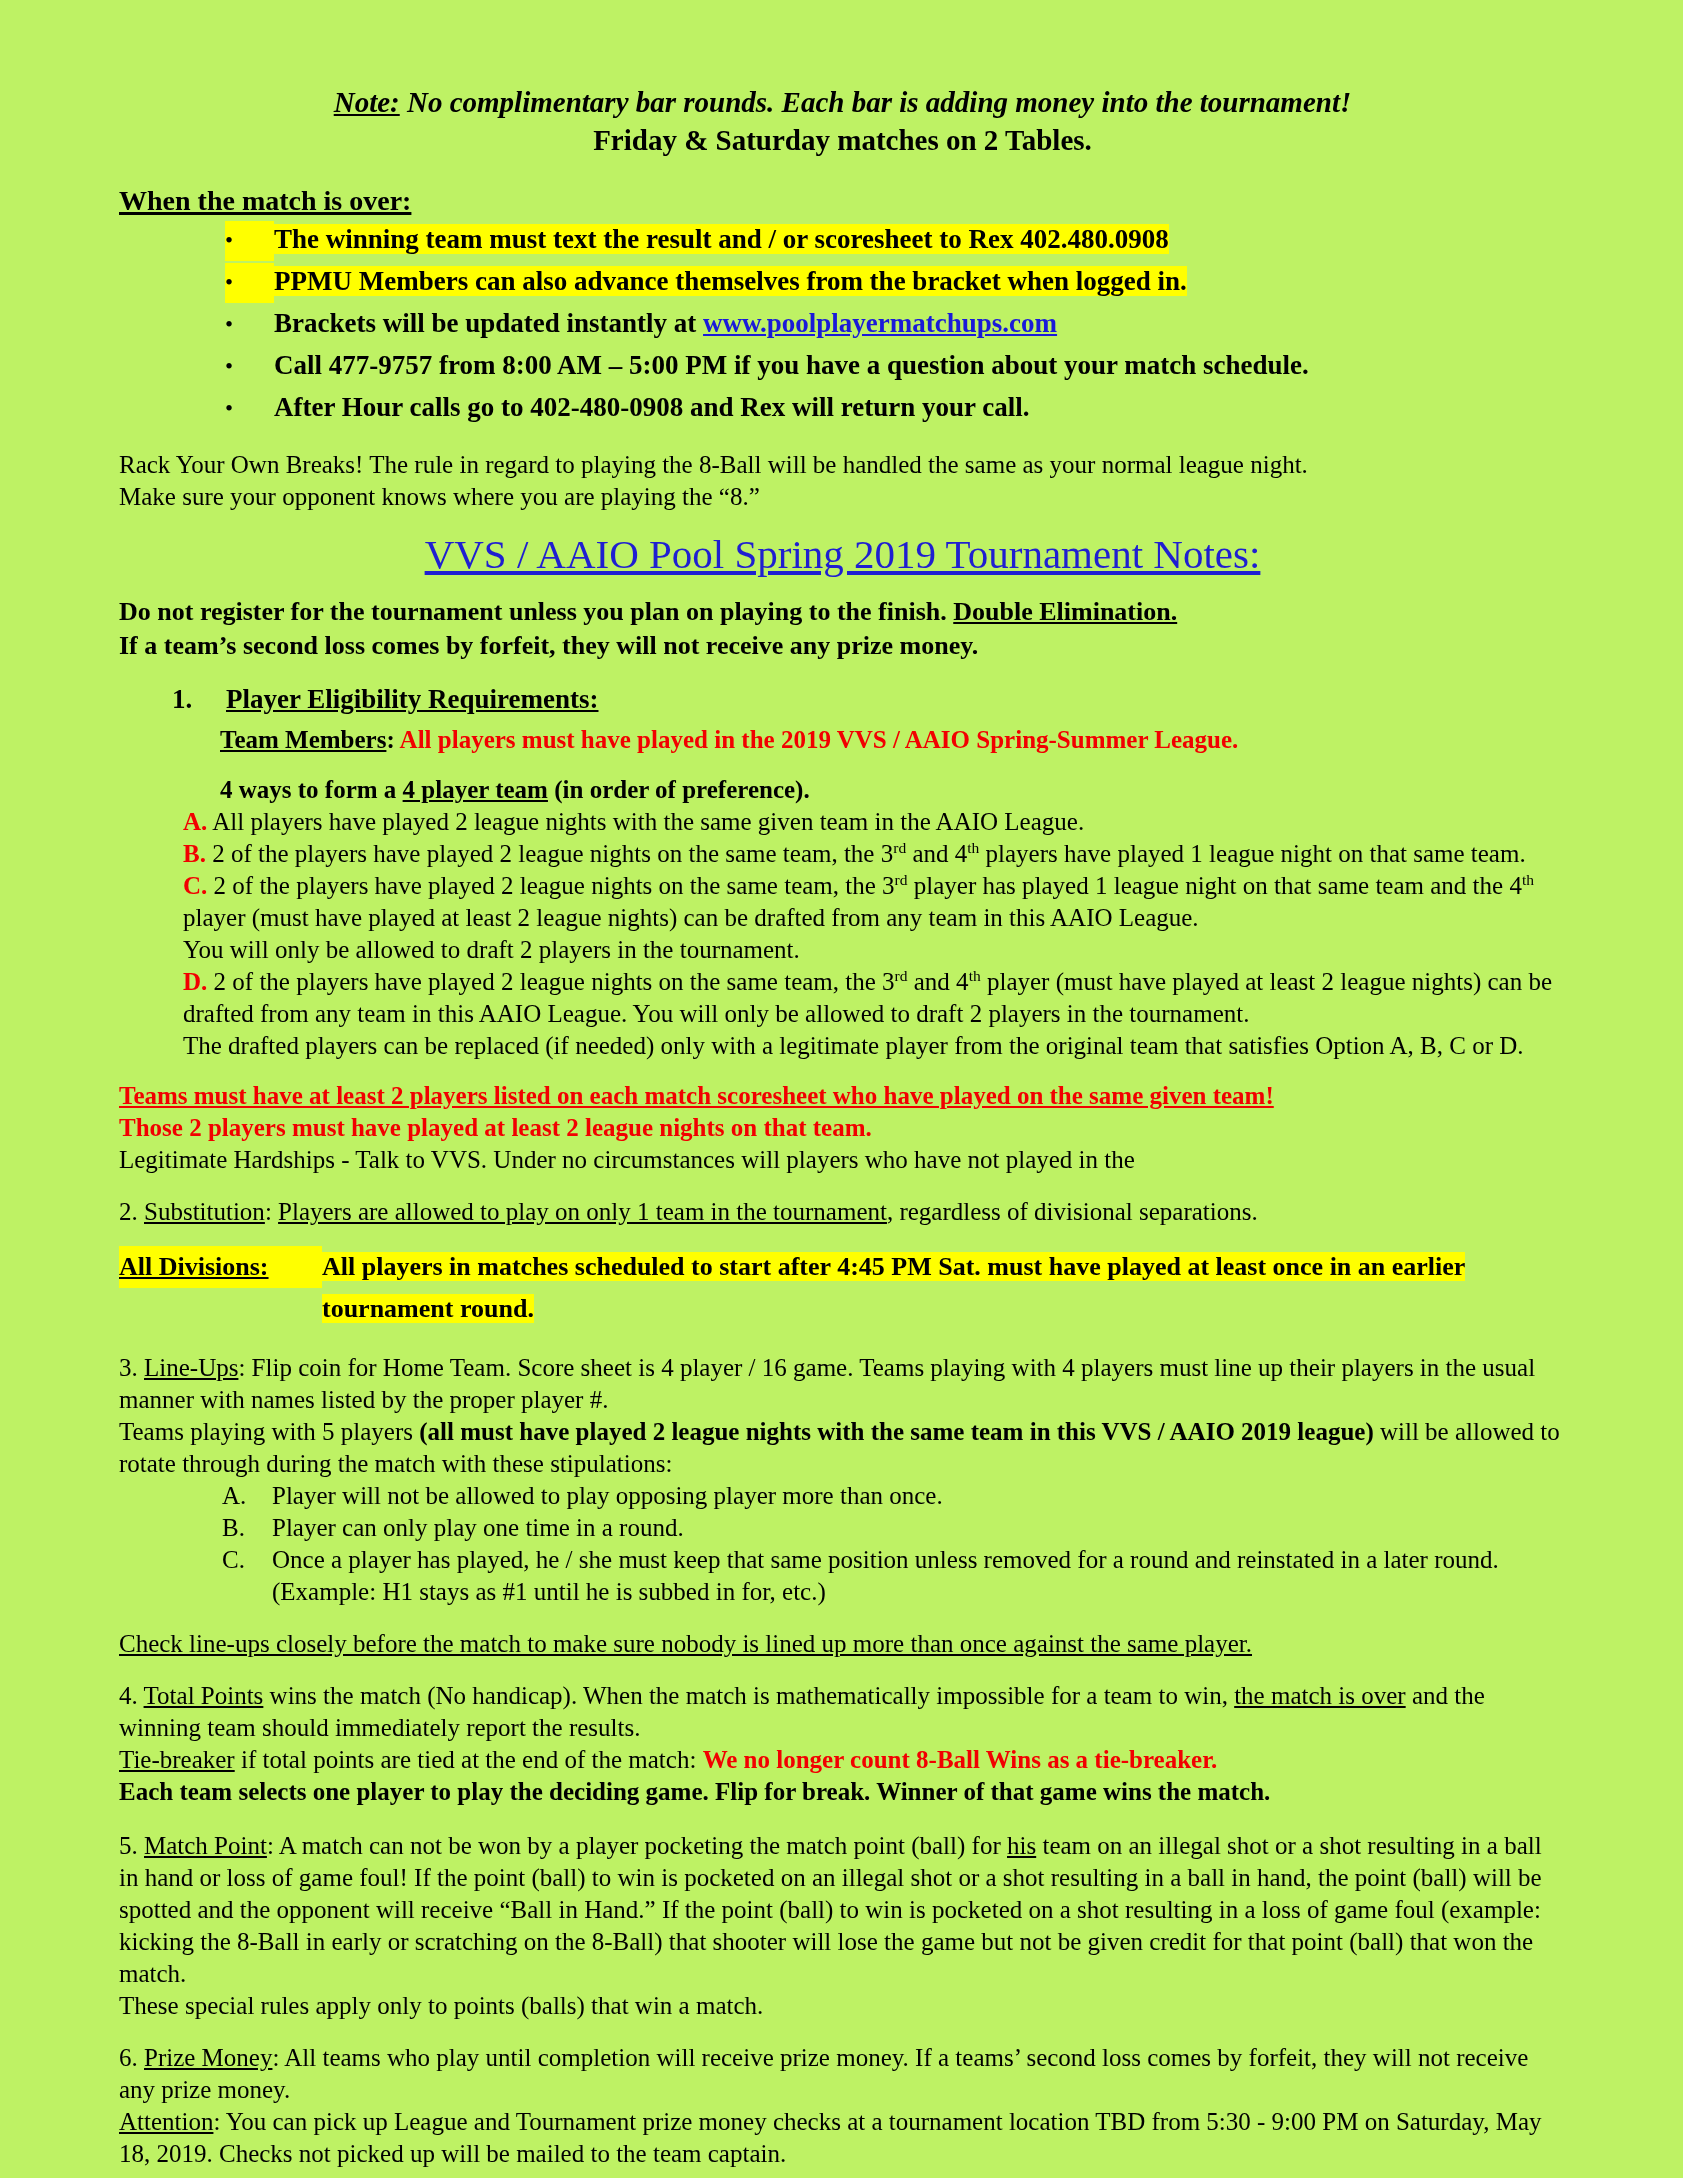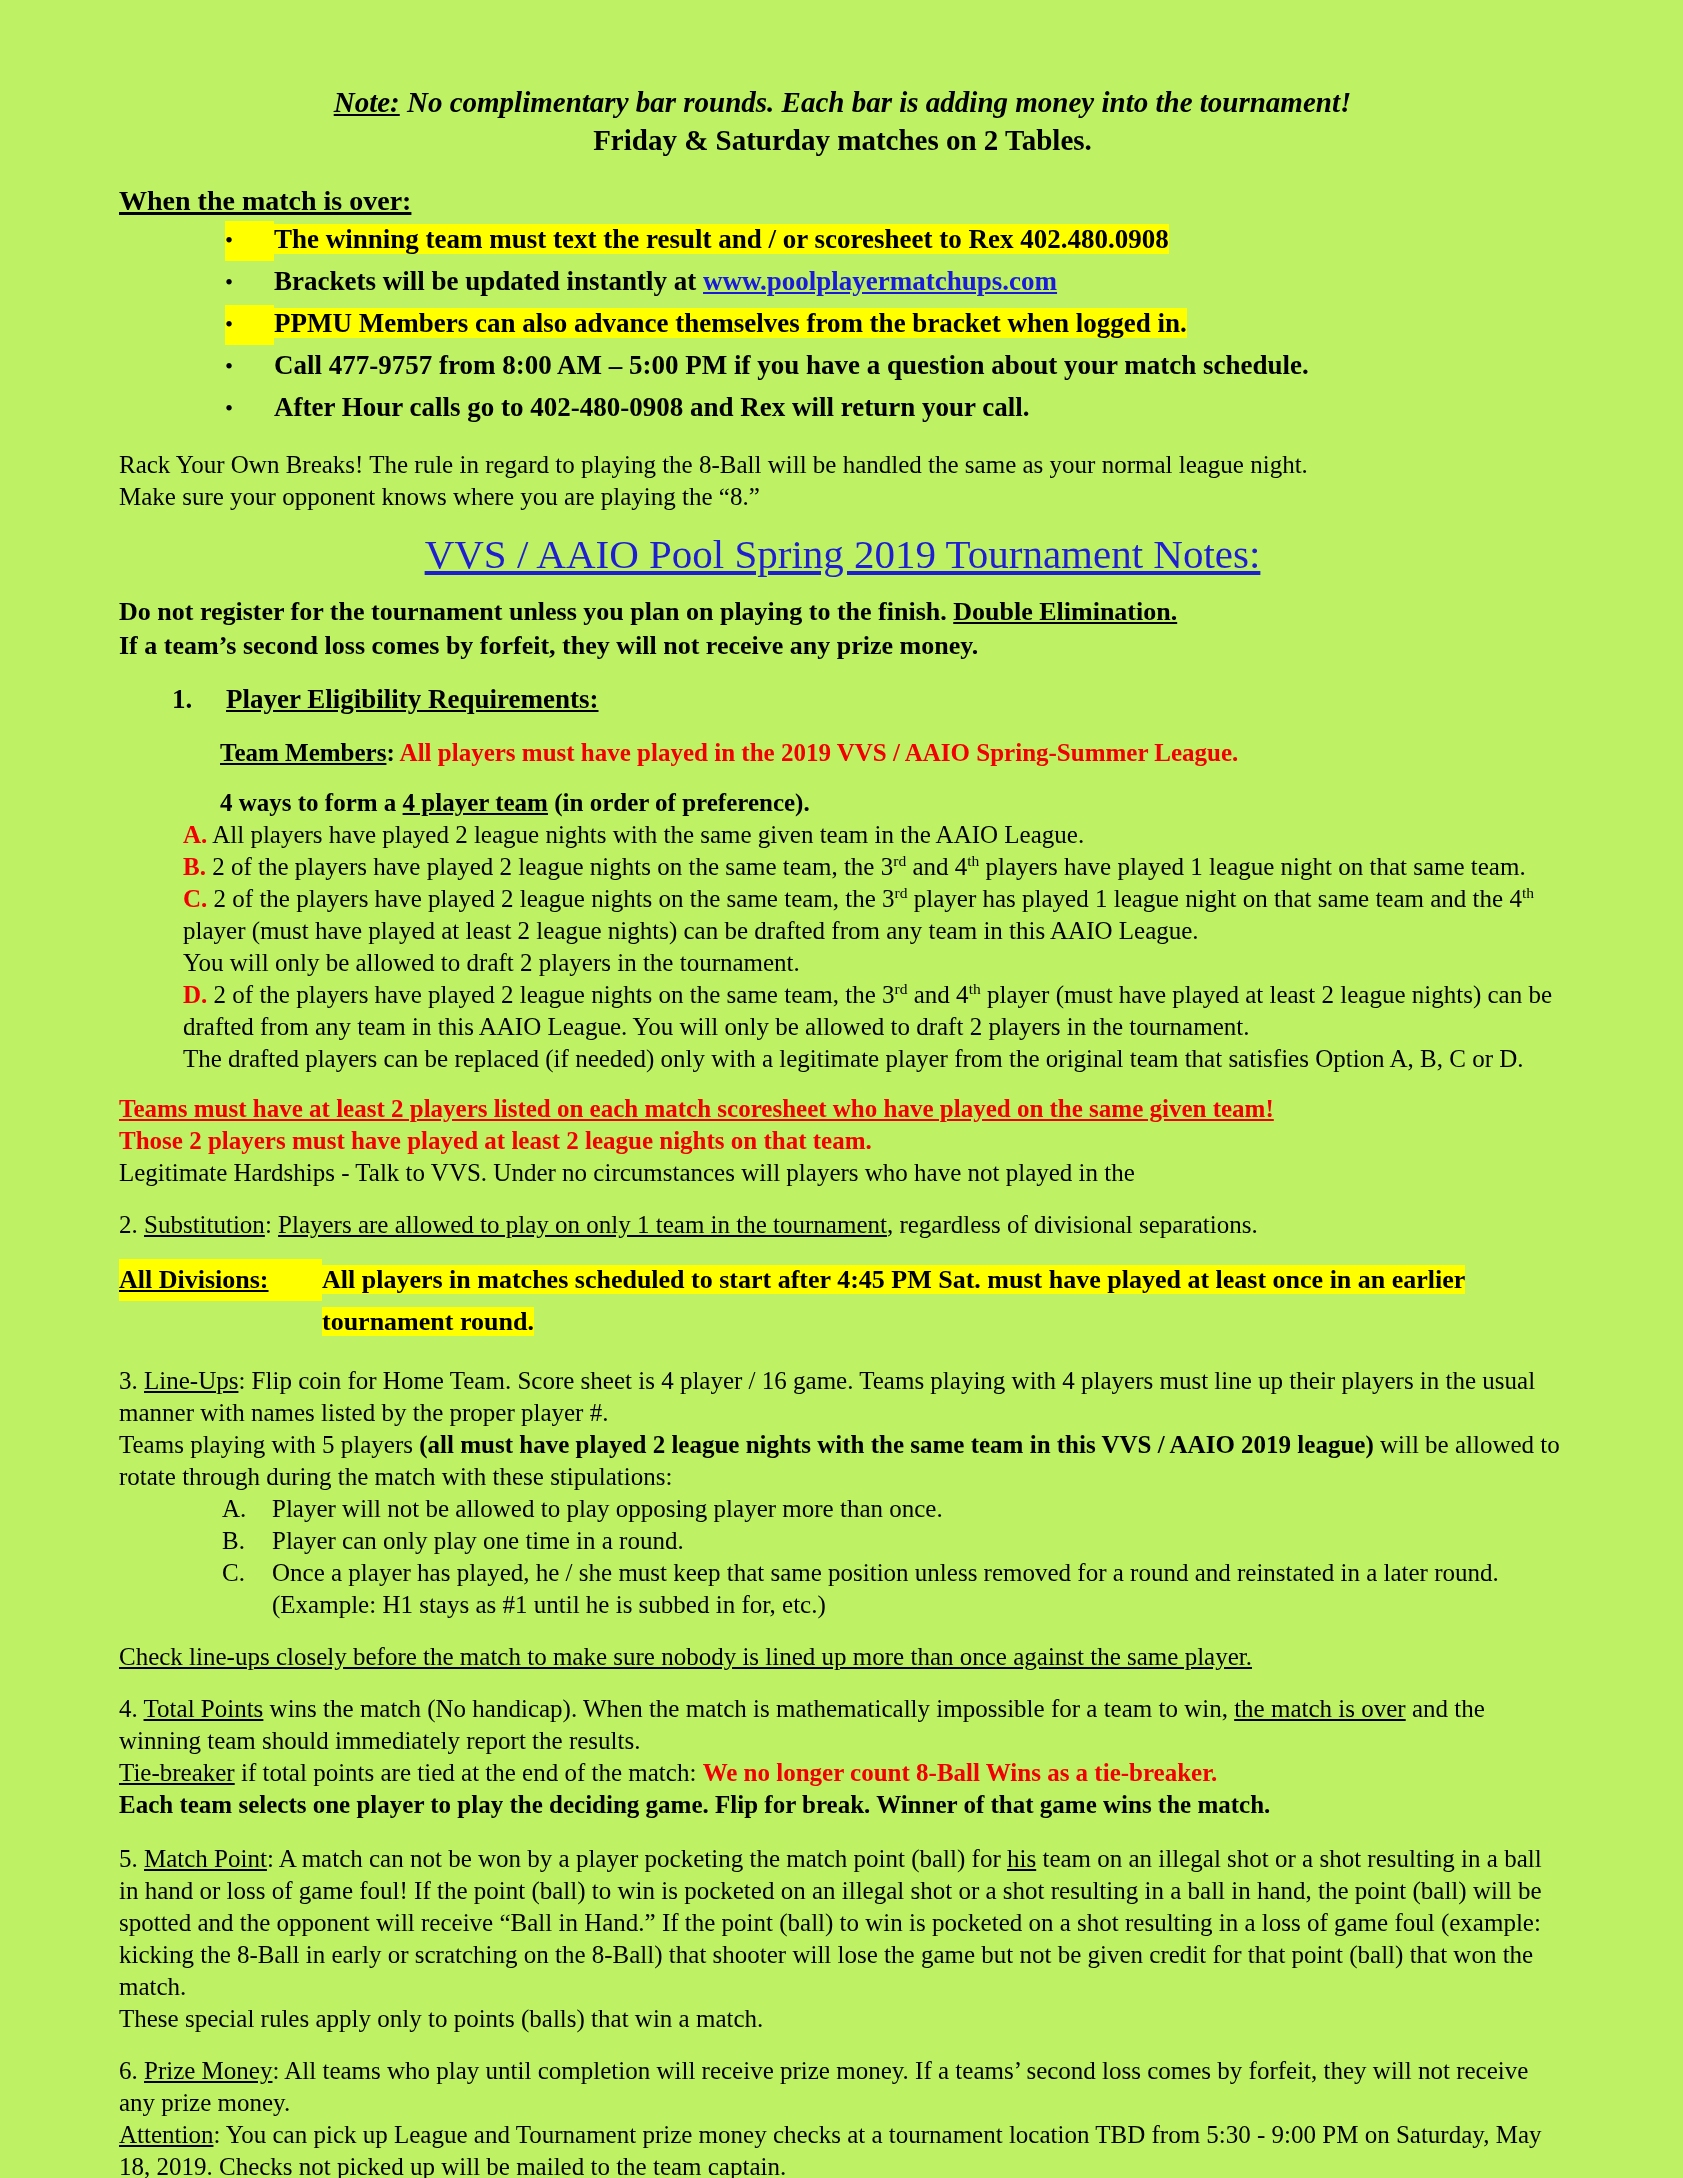--- a/index.html
+++ b/index.html
@@ -37,34 +37,34 @@
   .stip{padding-left:153px;text-indent:-50px}
   .lab2{display:inline-block;width:50px;text-indent:0}
   .alldiv{font-size:26px;line-height:42px}
   .tab205{display:inline-block;width:203px;text-indent:0}
   .sp205{display:inline-block;width:203px}
   .title-block{line-height:55px}
   .title-text{color:var(--blue);font-weight:normal;font-size:41px;text-decoration:underline}
   a.link{color:var(--link);font-weight:bold;text-decoration:underline;cursor:pointer}
 
   .mt8{margin-top:8px}.mt14{margin-top:14px}
-  .mt16{margin-top:20px}.mt18{margin-top:18px}.mt20{margin-top:20px}
+  .mt16{margin-top:7px}.mt18{margin-top:18px}.mt20{margin-top:20px}
   .mt22{margin-top:22px}.mt24{margin-top:24px}
 </style>
 </head>
 <body>
 
 <div class="page">
   <div>
       <div class="para center note-line"><span class="b i u">Note:</span><span class="b i">  No complimentary bar rounds.  Each bar is adding money into the tournament!</span></div>
       <div class="para center note-line"><span class="b">Friday &amp; Saturday matches on 2 Tables.</span></div>
       <div class="para h1 mt24"><span class="b u">When the match is over:</span></div>
       <div class="para bullet hl-row"><span class="marker hl">•</span><span class="b hl">The winning team must text the result and / or scoresheet to Rex 402.480.0908</span></div>
+      <div class="para bullet hl-row"><span class="marker hl">•</span><span class="b hl">PPMU Members can also advance themselves from the bracket when logged in.</span></div>
       <div class="para bullet"><span class="marker">•</span><span class="b">Brackets will be updated instantly at </span><a href="#" class="link">www.poolplayermatchups.com</a></div>
-      <div class="para bullet hl-row"><span class="marker hl">•</span><span class="b hl">PPMU Members can also advance themselves from the bracket when logged in.</span></div>
       <div class="para bullet"><span class="marker">•</span><span class="b">Call 477-9757 from 8:00 AM – 5:00 PM if you have a question about your match schedule.</span></div>
       <div class="para bullet"><span class="marker">•</span><span class="b">After Hour calls go to 402-480-0908 and Rex will return your call.</span></div>
       <div class="para mt20"><span class="">Rack Your Own Breaks!  The rule in regard to playing the 8-Ball will be handled the same as your normal league night.</span><br><span class="">Make sure your opponent knows where you are playing the “8.”</span></div>
       <div class="para center title-block mt14"><span class="title-text">VVS / AAIO Pool Spring 2019 Tournament Notes:</span></div>
       <div class="para bp mt8"><span class="b">Do not register for the tournament unless you plan on playing to the finish.  </span><span class="b u">Double Elimination.</span><br><span class="b">If a team’s second loss comes by forfeit, they will not receive any prize money.</span></div>
       <div class="para num1 mt18"><span class="b lab1">1.</span><span class="b u">Player Eligibility Requirements:</span></div>
       <div class="para ind2 mt16"><span class="b u">Team Members</span><span class="b">: </span><span class="b r">All players must have played in the 2019 VVS / AAIO Spring-Summer League.</span></div>
       <div class="para ind2 mt18"><span class="b">4 ways to form a </span><span class="b u">4 player team</span><span class="b"> (in order of preference).</span></div>
       <div class="para opt"><span class="b r">A.</span><span class="">  All players have played 2 league nights with the same given team in the AAIO League.</span></div>
       <div class="para opt"><span class="b r">B.</span><span class="">  2 of the players have played 2 league nights on the same team, the 3</span><span class="sup">rd</span><span class=""> and 4</span><span class="sup">th</span><span class=""> players have played 1 league night on that same team.</span></div>

